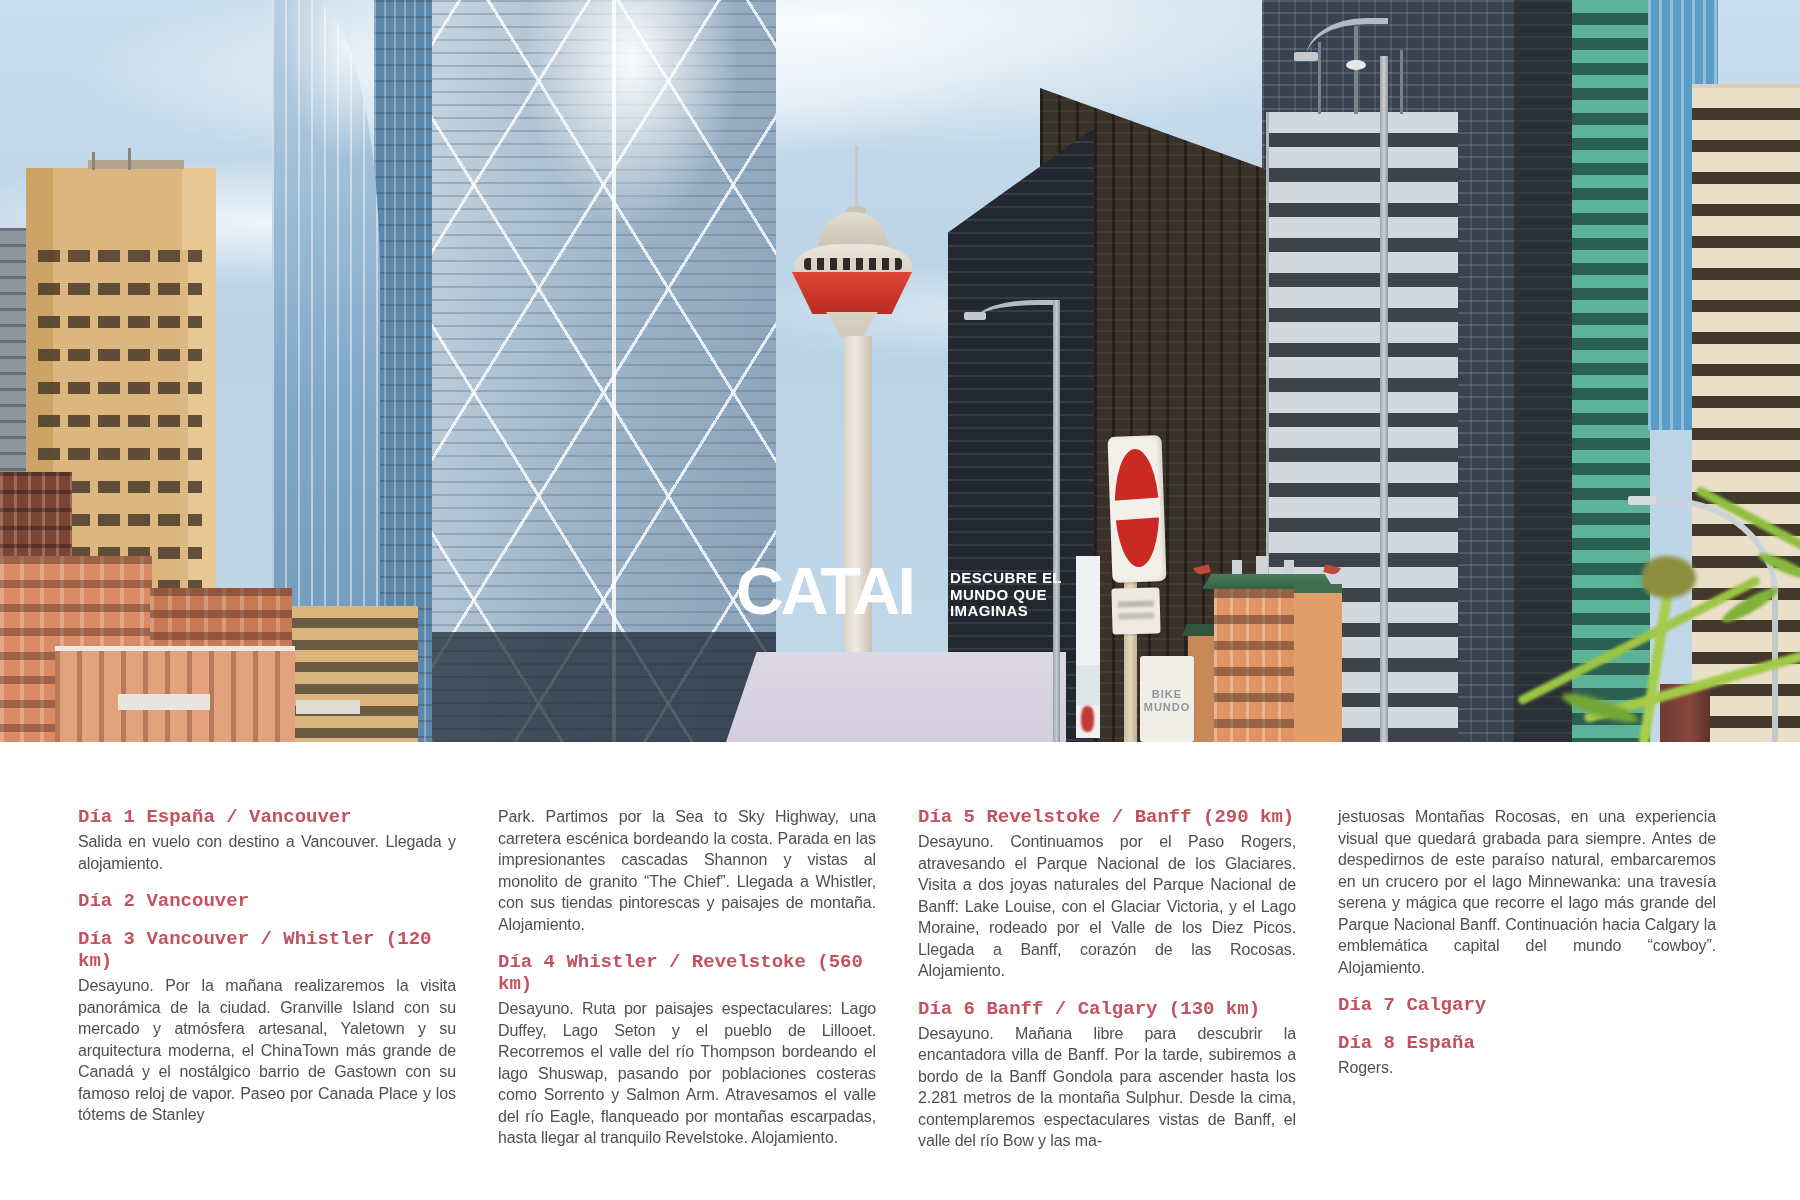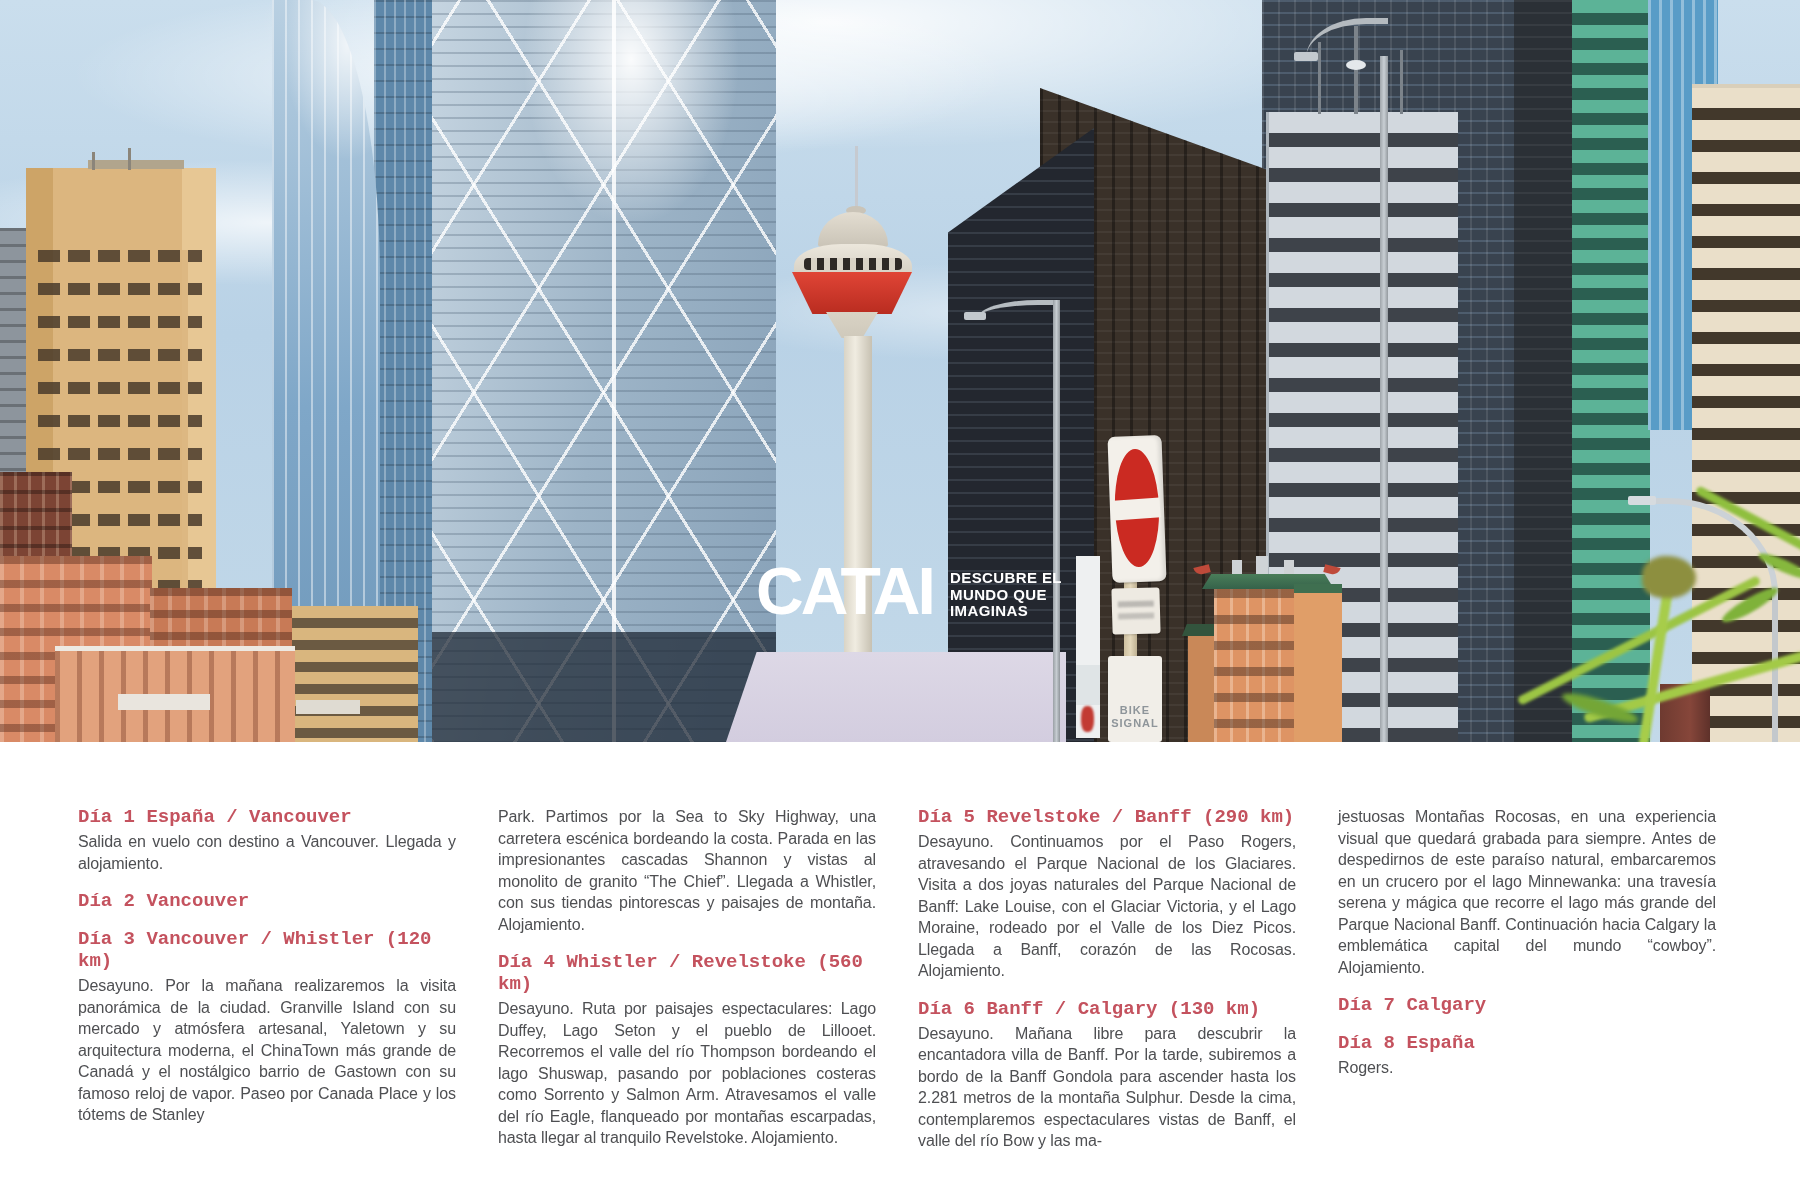--- a/index.html
+++ b/index.html
@@ -143,22 +143,22 @@
   .sign-post { left:1124px; top:576px; width:13px; height:166px;
     background:linear-gradient(90deg,#cdbf9f,#e3d7ba 50%,#bfb193); }
   .sign-noentry { left:1110px; top:436px; width:54px; height:146px; background:#f3f0ea; border-radius:7px;
     transform:rotate(-2deg); box-shadow:inset -3px 0 4px rgba(0,0,0,.12), 0 1px 2px rgba(0,0,0,.25); }
   .ne-circle { position:absolute; left:5px; top:13px; width:44px; height:118px; background:#cb2a22; border-radius:50%; }
   .ne-bar { position:absolute; left:4px; top:63px; width:46px; height:20px; background:#f3f0ea; transform:rotate(-2deg); }
   .sign-small { left:1112px; top:588px; width:48px; height:46px; background:#eeeae2; border-radius:3px;
     transform:rotate(-1.5deg); box-shadow:0 1px 2px rgba(0,0,0,.18); }
   .smudge { position:absolute; left:6px; top:13px; right:6px; height:6px; background:rgba(95,95,95,.35);
     filter:blur(1px); box-shadow:0 12px 0 rgba(95,95,95,.3); }
-  .sign-bike { left:1108px; top:656px; width:54px; height:86px; background:#f1eee8; border-radius:3px;
-    box-shadow:0 1px 2px rgba(0,0,0,.15); text-align:center; padding-top:48px;
+  .sign-bike { left:1140px; top:656px; width:54px; height:86px; background:#f1eee8; border-radius:3px;
+    box-shadow:0 1px 2px rgba(0,0,0,.15); text-align:center; padding-top:32px;
     font:bold 11px/13px "Liberation Sans", sans-serif; color:#8e959a; letter-spacing:1px; }
 
   
   .lamp1-arm { left:978px; top:300px; width:80px; height:40px; border-top:5px solid #b6bcc1; border-top-left-radius:60px 18px; }
   .lamp1-head { left:964px; top:312px; width:22px; height:8px; background:#c3c9ce; border-radius:2px; }
   .lamp1-pole { left:1053px; top:300px; width:7px; height:442px; background:linear-gradient(90deg,#9aa0a5,#c6ccd1 50%,#8f959a); }
   .lamp2-arc { left:1306px; top:18px; width:82px; height:46px; border-top:6px solid #b4babf; border-top-left-radius:60px 40px; }
   .lamp2-head { left:1294px; top:52px; width:24px; height:9px; background:#c3c9ce; border-radius:2px; }
   .lamp2-pole { left:1380px; top:56px; width:8px; height:686px; background:linear-gradient(90deg,#9fa5aa,#c9cfd4 50%,#949a9f); }
   .lamp3-arc { left:1640px; top:498px; width:138px; height:110px; border-top:6px solid #ccd2d7;
@@ -172,21 +172,21 @@
   .pl-stem2 { left:1652px; top:570px; width:10px; height:178px; background:#a7cd4a; border-radius:6px; transform:rotate(9deg); filter:blur(1.5px); }
   .pl-bud   { left:1642px; top:556px; width:54px; height:42px; background:#8d8f3f; border-radius:50% 60% 55% 45%; filter:blur(2px); }
   .pl-stem3 { left:1688px; top:520px; width:150px; height:9px; background:#8fbf3e; border-radius:6px; transform:rotate(28deg); filter:blur(1.5px); }
   .pl-leaf1 { left:1718px; top:598px; width:64px; height:14px; background:#7fb23a; border-radius:50%; transform:rotate(-30deg); filter:blur(1.5px); }
   .pl-leaf2 { left:1756px; top:560px; width:56px; height:12px; background:#86b83d; border-radius:50%; transform:rotate(24deg); filter:blur(1.5px); }
   .pl-stem4 { left:1580px; top:682px; width:230px; height:10px; background:#a3ca47; border-radius:6px; transform:rotate(-16deg); filter:blur(1.5px); }
   .pl-leaf3 { left:1560px; top:700px; width:80px; height:16px; background:#74a636; border-radius:50%; transform:rotate(18deg); filter:blur(2px); }
 
   
   .catai { left:736px; top:558px; width:480px; height:84px; color:#ffffff; }
-  .catai-word { position:absolute; left:0; top:0; font:800 66px/66px "Liberation Sans", sans-serif; letter-spacing:-3px;margin-left:20px; }
+  .catai-word { position:absolute; left:0; top:0; font:800 66px/66px "Liberation Sans", sans-serif; letter-spacing:-3px; }
   .catai-tag { position:absolute; left:214px; top:12px; font:bold 15px/16.5px "Liberation Sans", sans-serif; letter-spacing:.4px; }
 
   
   .itinerary { position:absolute; left:78px; top:806px; width:1644px; display:flex; gap:42px; }
   .col { width:378px; }
   .col > :first-child { margin-top:0; }
   .heading { font-family:Liberation Mono, monospace; font-weight:bold; font-size:19px; line-height:22px;
     color:#c4525e; margin:16px 0 3px 0; }
   .paragraph { font-family:"Liberation Sans", sans-serif; font-size:16px; line-height:21.5px;
     color:#4e4f52; text-align:justify; margin:0; letter-spacing:-0.1px; }
@@ -262,21 +262,21 @@
     <div class="abs sign-post"></div>
     <div class="abs sign-noentry">
       <div class="ne-circle"></div>
       <div class="ne-bar"></div>
     </div>
     <div class="abs sign-small">
       <div class="smudge"></div>
     </div>
     <div class="abs sign-bike">
       <div>BIKE</div>
-      <div>SIGNAL</div>
+      <div>MUNDO</div>
     </div>
 
     <div class="abs lamp1-arm"></div>
     <div class="abs lamp1-head"></div>
     <div class="abs lamp1-pole"></div>
     <div class="abs lamp2-arc"></div>
     <div class="abs lamp2-head"></div>
     <div class="abs lamp2-pole"></div>
     <div class="abs chimney"></div>
     <div class="abs lamp3-arc"></div>

